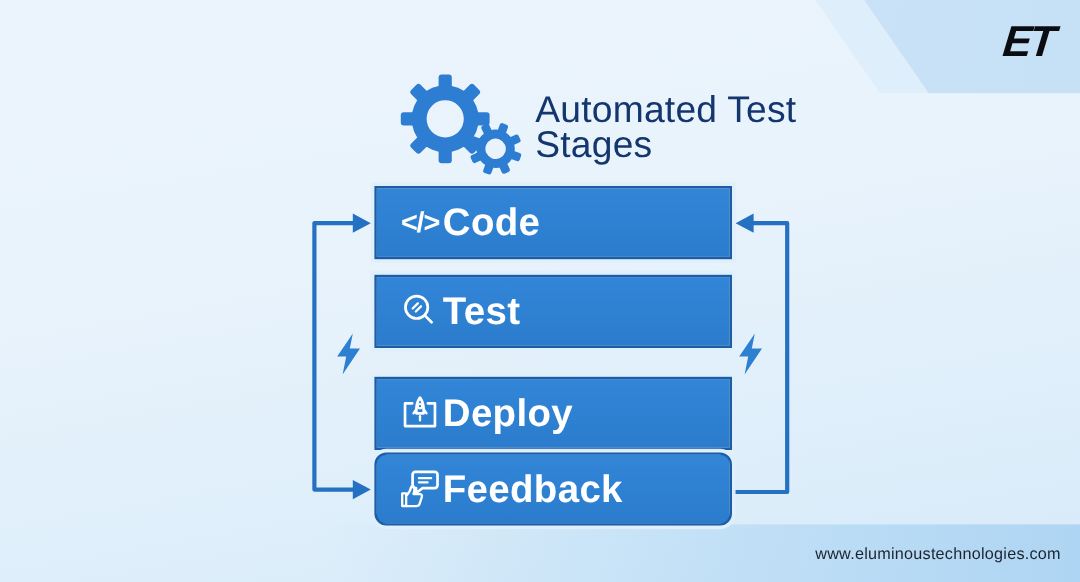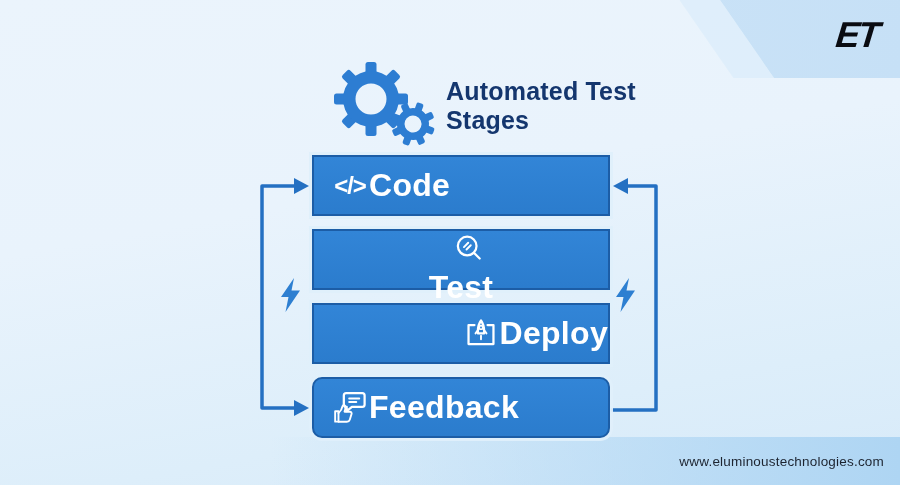--- a/index.html
+++ b/index.html
@@ -42,39 +42,39 @@
 
   .logo {
     position: absolute; top: 14px; right: 22px;
     font-size: 36px; font-weight: 800; font-style: italic;
     color: #0a0c12; letter-spacing: -2px;
     transform: skewX(-6deg);
   }
 
   .title {
     position: absolute; left: 446px; top: 77px;
-    font-size: 25px; line-height: 29px; font-weight: 700;
+    font-size: 31px; line-height: 29px; font-weight: 400;
     color: #14366e; letter-spacing: 0.2px;
   }
 
   .gears { position: absolute; left: 320px; top: 58px; }
 
   .overlay-svg { position: absolute; left: 0; top: 0; z-index: 1; pointer-events: none; }
 
   .stage-bar {
     position: absolute; left: 312px; width: 298px; height: 61px;
     background: linear-gradient(180deg, #3285d7 0%, #2b7ccd 100%);
     border: 2px solid #1c5da6;
     box-shadow: 0 0 0 3px rgba(223, 239, 251, 0.95);
     display: flex; align-items: center;
     z-index: 2;
   }
   .stage-bar.s0 { top: 155px; }
-  .stage-bar.s1 { top: 229px; flex-direction: column; }
-  .stage-bar.s2 { top: 303px; justify-content: flex-end; }
+  .stage-bar.s1 { top: 229px; }
+  .stage-bar.s2 { top: 314px; }
   .stage-bar.s3 { top: 377px; border-radius: 10px; }
 
   .stage-icon {
     width: 38px; height: 38px; margin-left: 17px;
     flex: 0 0 38px;
     display: flex; align-items: center; justify-content: center;
   }
   .code-glyph {
     color: #ffffff; font-size: 24px; font-weight: 700;
     letter-spacing: -1px; line-height: 1;

